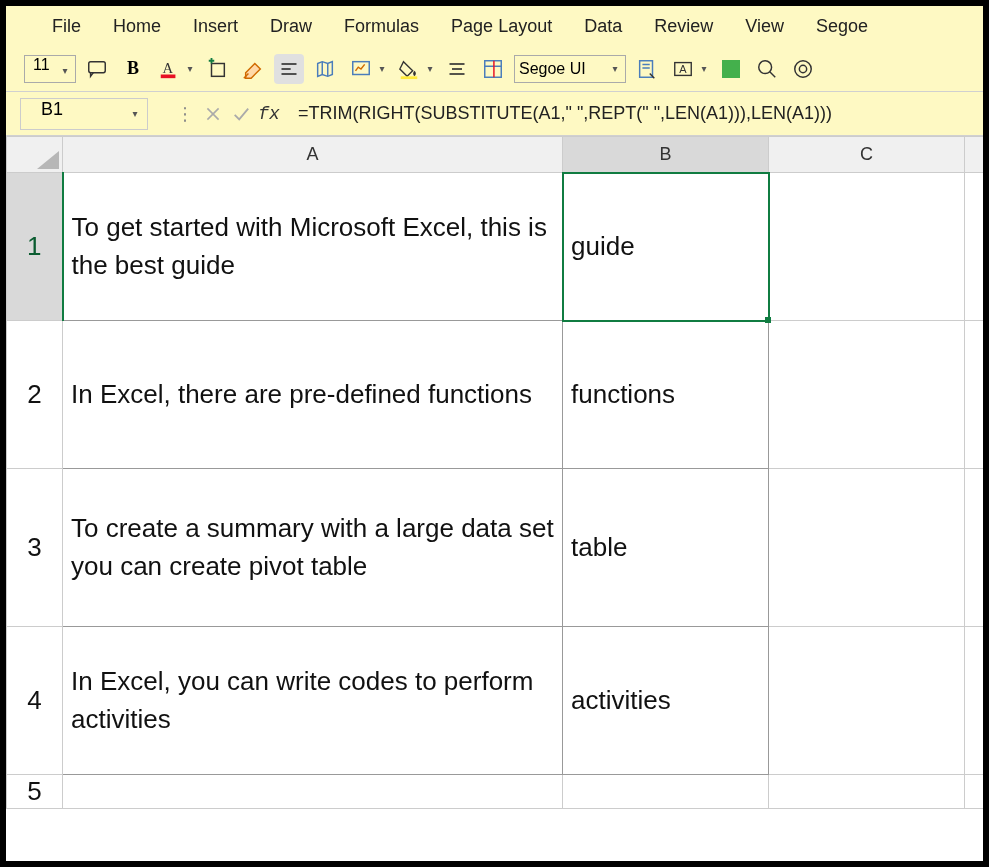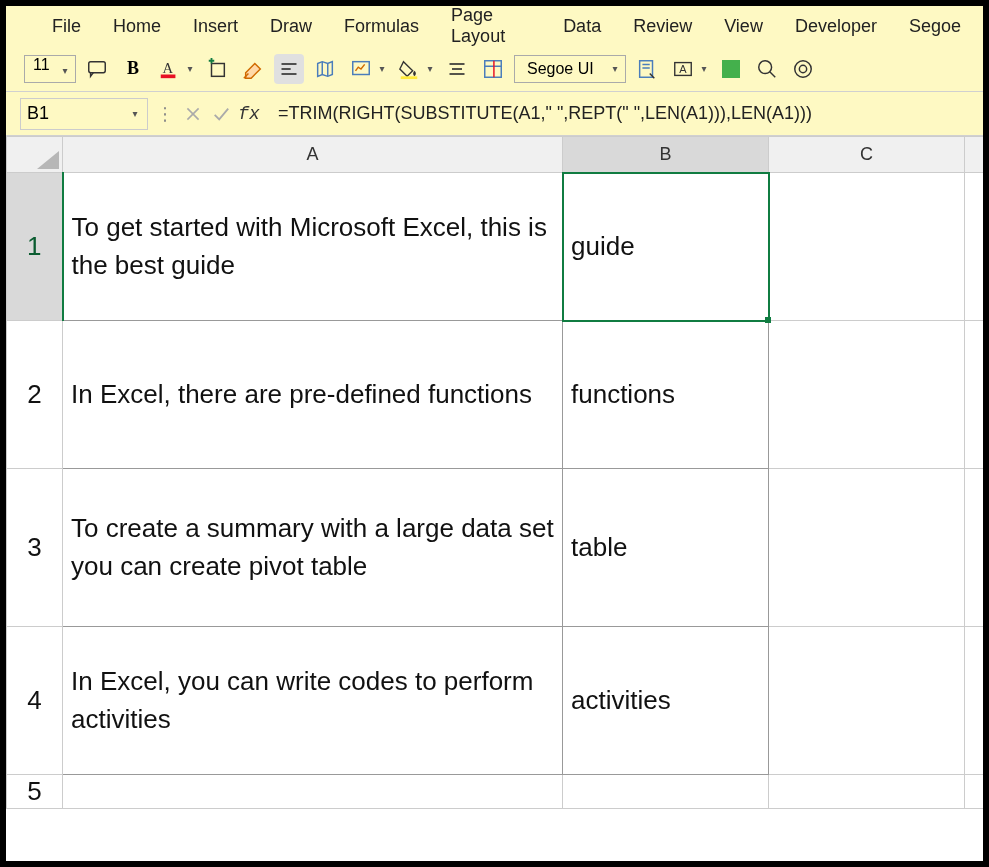--- a/index.html
+++ b/index.html
@@ -59,39 +59,39 @@
     border:1px solid #aaa;
     display:flex; align-items:flex-start;
     padding: 0 4px 0 8px;
     font-size:16px;
     justify-content: space-between;
   }
   .fontname-box {
     width: 112px; height: 28px;
     border:1px solid #aaa;
     display:flex; align-items:center;
-    padding: 0 4px 0 12px;
+    padding: 0 4px 0 4px;
     font-size:16px;
     justify-content: space-between;
   }
   
   .formulabar {
     display:flex;
     align-items:center;
     height: 44px;
     border-bottom: 1px solid #d0d0d0;
     font-size: 18px;
   }
   .namebox {
     width: 128px;
     height: 32px;
-    margin: 0 0 0 14px;
+    margin: 0 20px 0 14px;
     border: 1px solid #ccc;
-    display:flex; align-items:center; justify-content:space-between;
-    padding: 0 6px 0 6px;
+    display:flex; justify-content:space-between;
+    padding: 0 6px 0 20px;
     font-size: 18px;
   }
   .fb-icons { display:flex; align-items:center; gap:2px; padding: 0 4px; }
   .fb-icon { width:26px; height:30px; display:flex; align-items:center; justify-content:center; color:#888; }
   .fx-label { font-style: italic; font-family: Liberation Mono, monospace; font-size:18px; color:#333; }
   .formula-input {
     flex:1;
     padding: 4px 12px;
     font-size:18px;
     color:#222;
@@ -182,21 +182,20 @@
   <div class="menubar">
     <div class="menu-item">File</div>
     <div class="menu-item">Home</div>
     <div class="menu-item">Insert</div>
     <div class="menu-item">Draw</div>
     <div class="menu-item">Formulas</div>
     <div class="menu-item">Page Layout</div>
     <div class="menu-item">Data</div>
     <div class="menu-item">Review</div>
     <div class="menu-item">View</div>
-    <div class="menu-item">Developer</div>
     <div class="menu-item">Segoe</div>
   </div>
 
   <div class="toolbar">
     <div class="fontsize-box">
       <span>11</span>
       <span class="chev">▾</span>
     </div>
 
     <div class="tb-btn">

